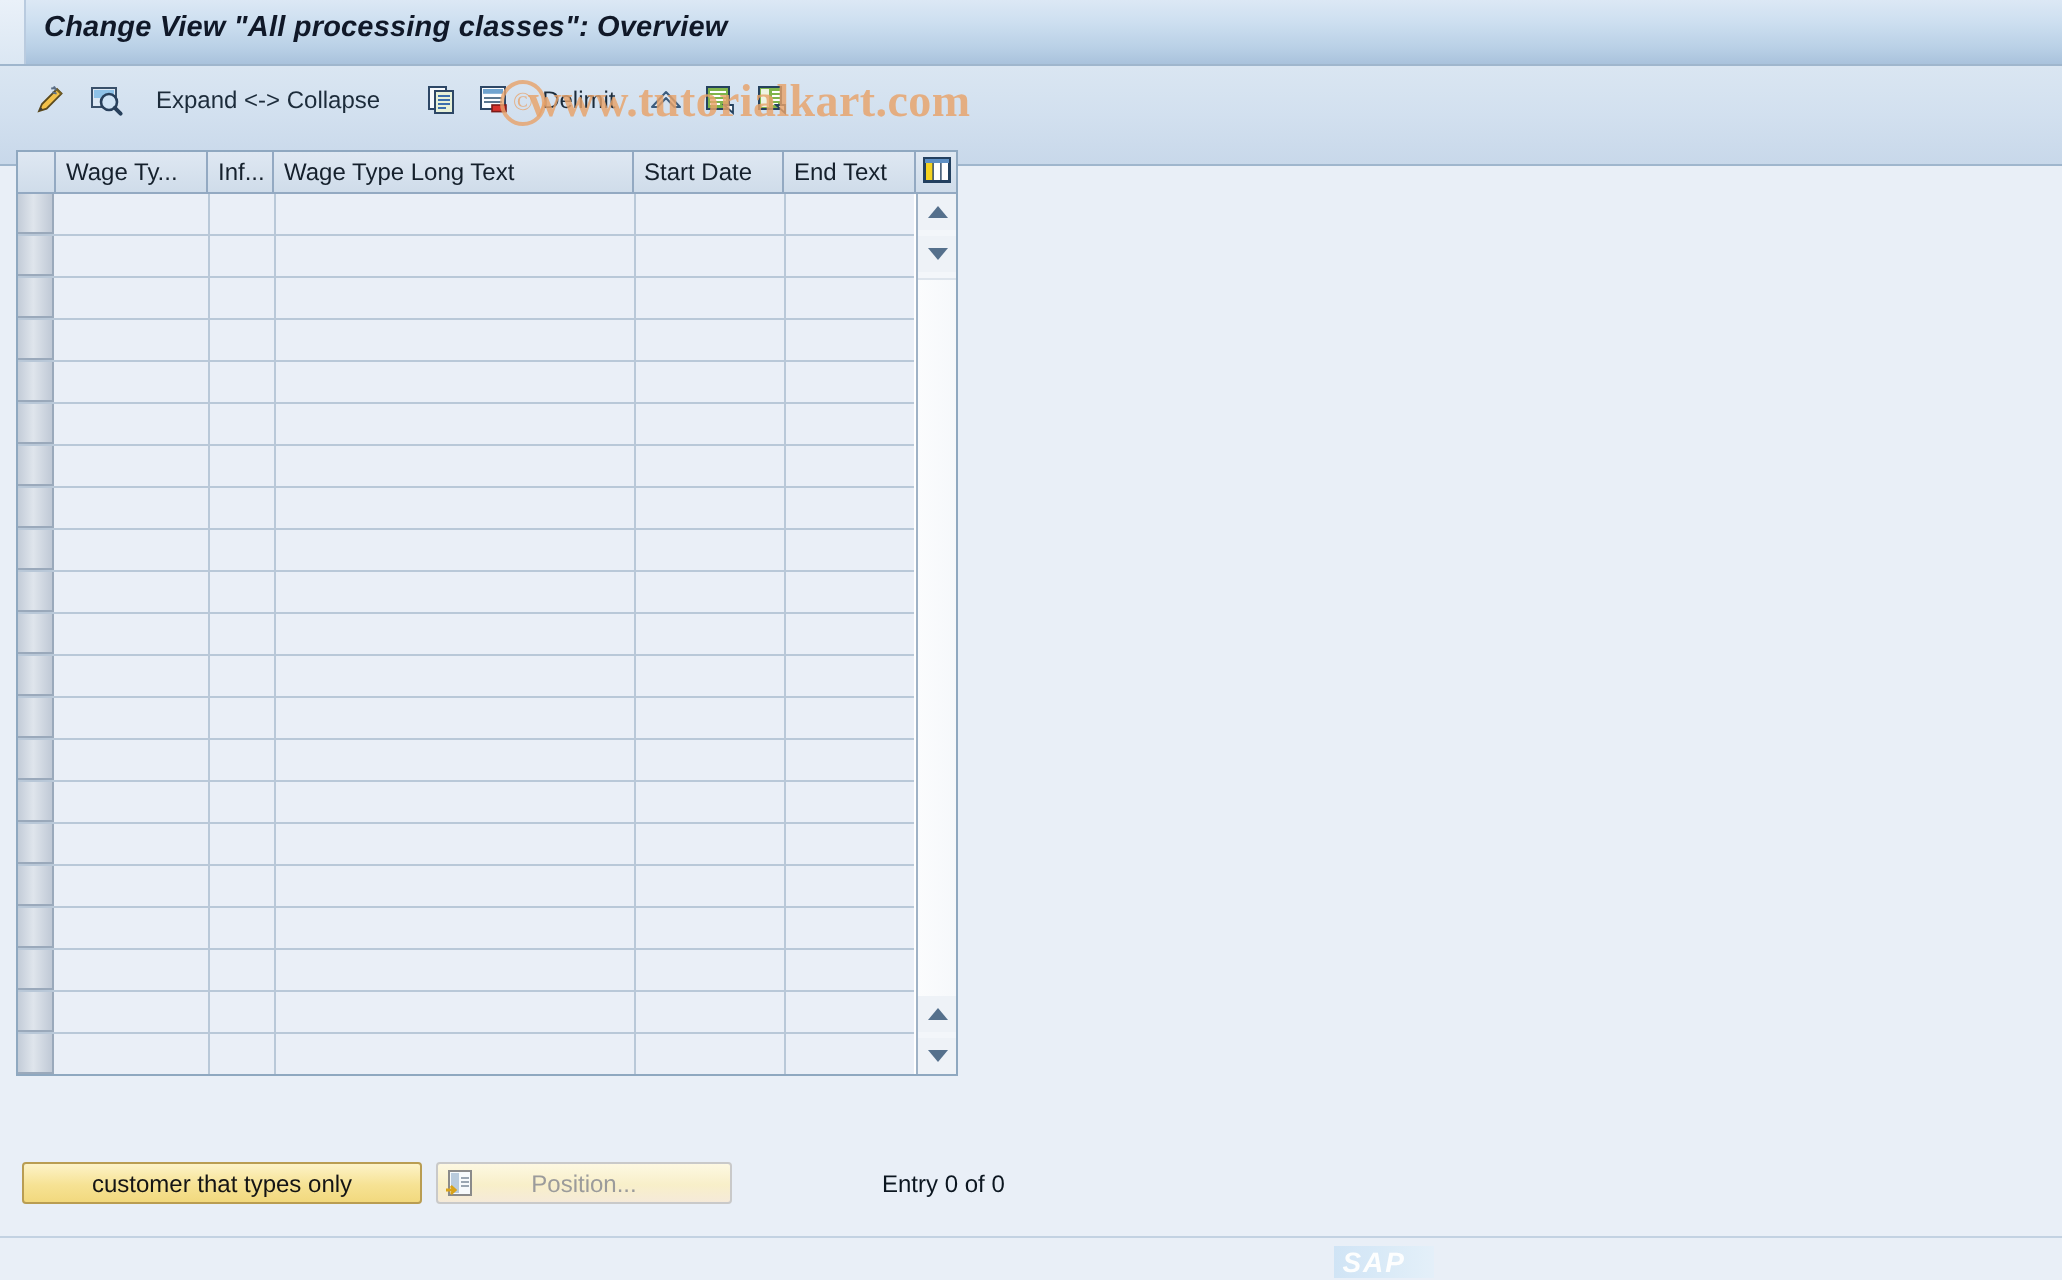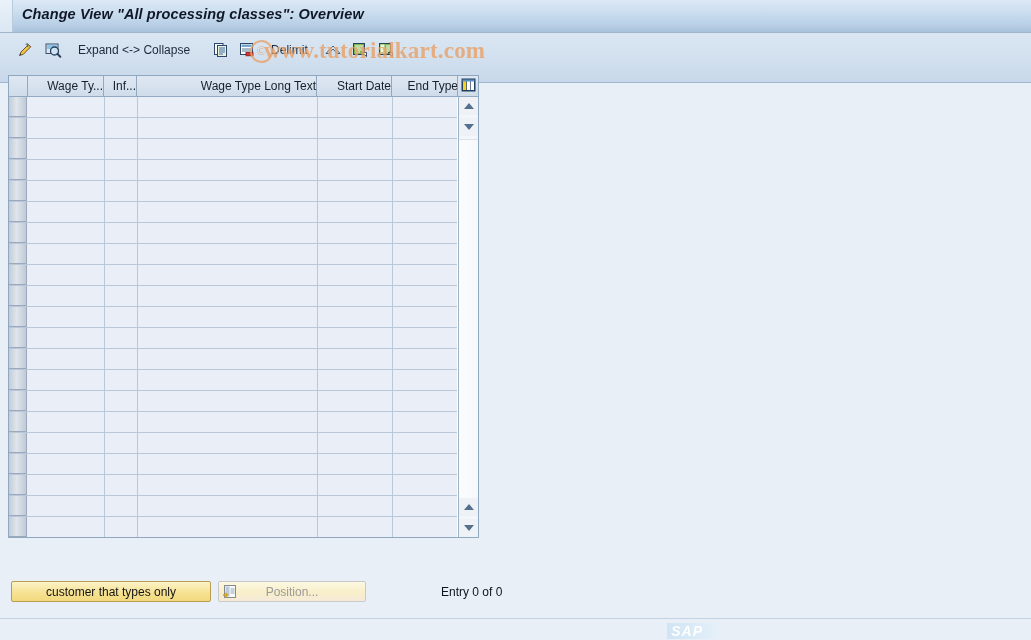--- a/index.html
+++ b/index.html
@@ -59,21 +59,21 @@
     text-align:center;line-height:17px;pointer-events:none;
   }
   
   .grid{
     position:absolute;left:8px;top:75px;width:471px;height:463px;
     border:1px solid #8fa8c0;background:#fff;box-sizing:border-box;
   }
   .grid-head{
     position:absolute;left:0;top:0;height:21px;width:100%;
     background:linear-gradient(to bottom,#dfe8f2,#cfdcea);
-    border-bottom:1px solid #93a9c2;box-sizing:border-box;text-align:right;
+    border-bottom:1px solid #93a9c2;box-sizing:border-box;
   }
   .hc{
     position:absolute;top:0;height:20px;line-height:20px;
     font-size:12px;color:#15202c;padding-left:5px;box-sizing:border-box;
     border-right:1px solid #93a9c2;overflow:hidden;white-space:nowrap;
   }
   .hc.corner{left:0;width:19px;padding:0;background:linear-gradient(to bottom,#dfe8f2,#cfdcea);}
   .cfg-btn{
     position:absolute;right:0;top:0;width:21px;height:20px;
     background:linear-gradient(to bottom,#dfe8f2,#cfdcea);
@@ -240,21 +240,21 @@
 <div class="watermark">www.tutorialkart.com</div>
 
 <div class="grid">
 
   <div class="grid-head">
     <div class="hc corner"></div>
     <div class="hc" style="left:19px;width:76px;">Wage Ty...</div>
     <div class="hc" style="left:95px;width:33px;">Inf...</div>
     <div class="hc" style="left:128px;width:180px;">Wage Type Long Text</div>
     <div class="hc" style="left:308px;width:75px;">Start Date</div>
-    <div class="hc" style="left:383px;width:67px;">End Type</div>
+    <div class="hc" style="left:383px;width:67px;">End Text</div>
     <div class="cfg-btn">
       <span class="ico">
         <svg width="15" height="14" viewBox="0 0 15 14">
           <rect x="0.5" y="0.5" width="14" height="13" fill="#23405f"></rect>
           <rect x="2" y="3" width="3.2" height="9" fill="#f5d320"></rect>
           <rect x="5.9" y="3" width="3.2" height="9" fill="#ffffff"></rect>
           <rect x="9.8" y="3" width="3.2" height="9" fill="#ffffff"></rect>
           <rect x="1.5" y="1.5" width="12" height="2" fill="#5f90c4"></rect>
         </svg>
       </span>

